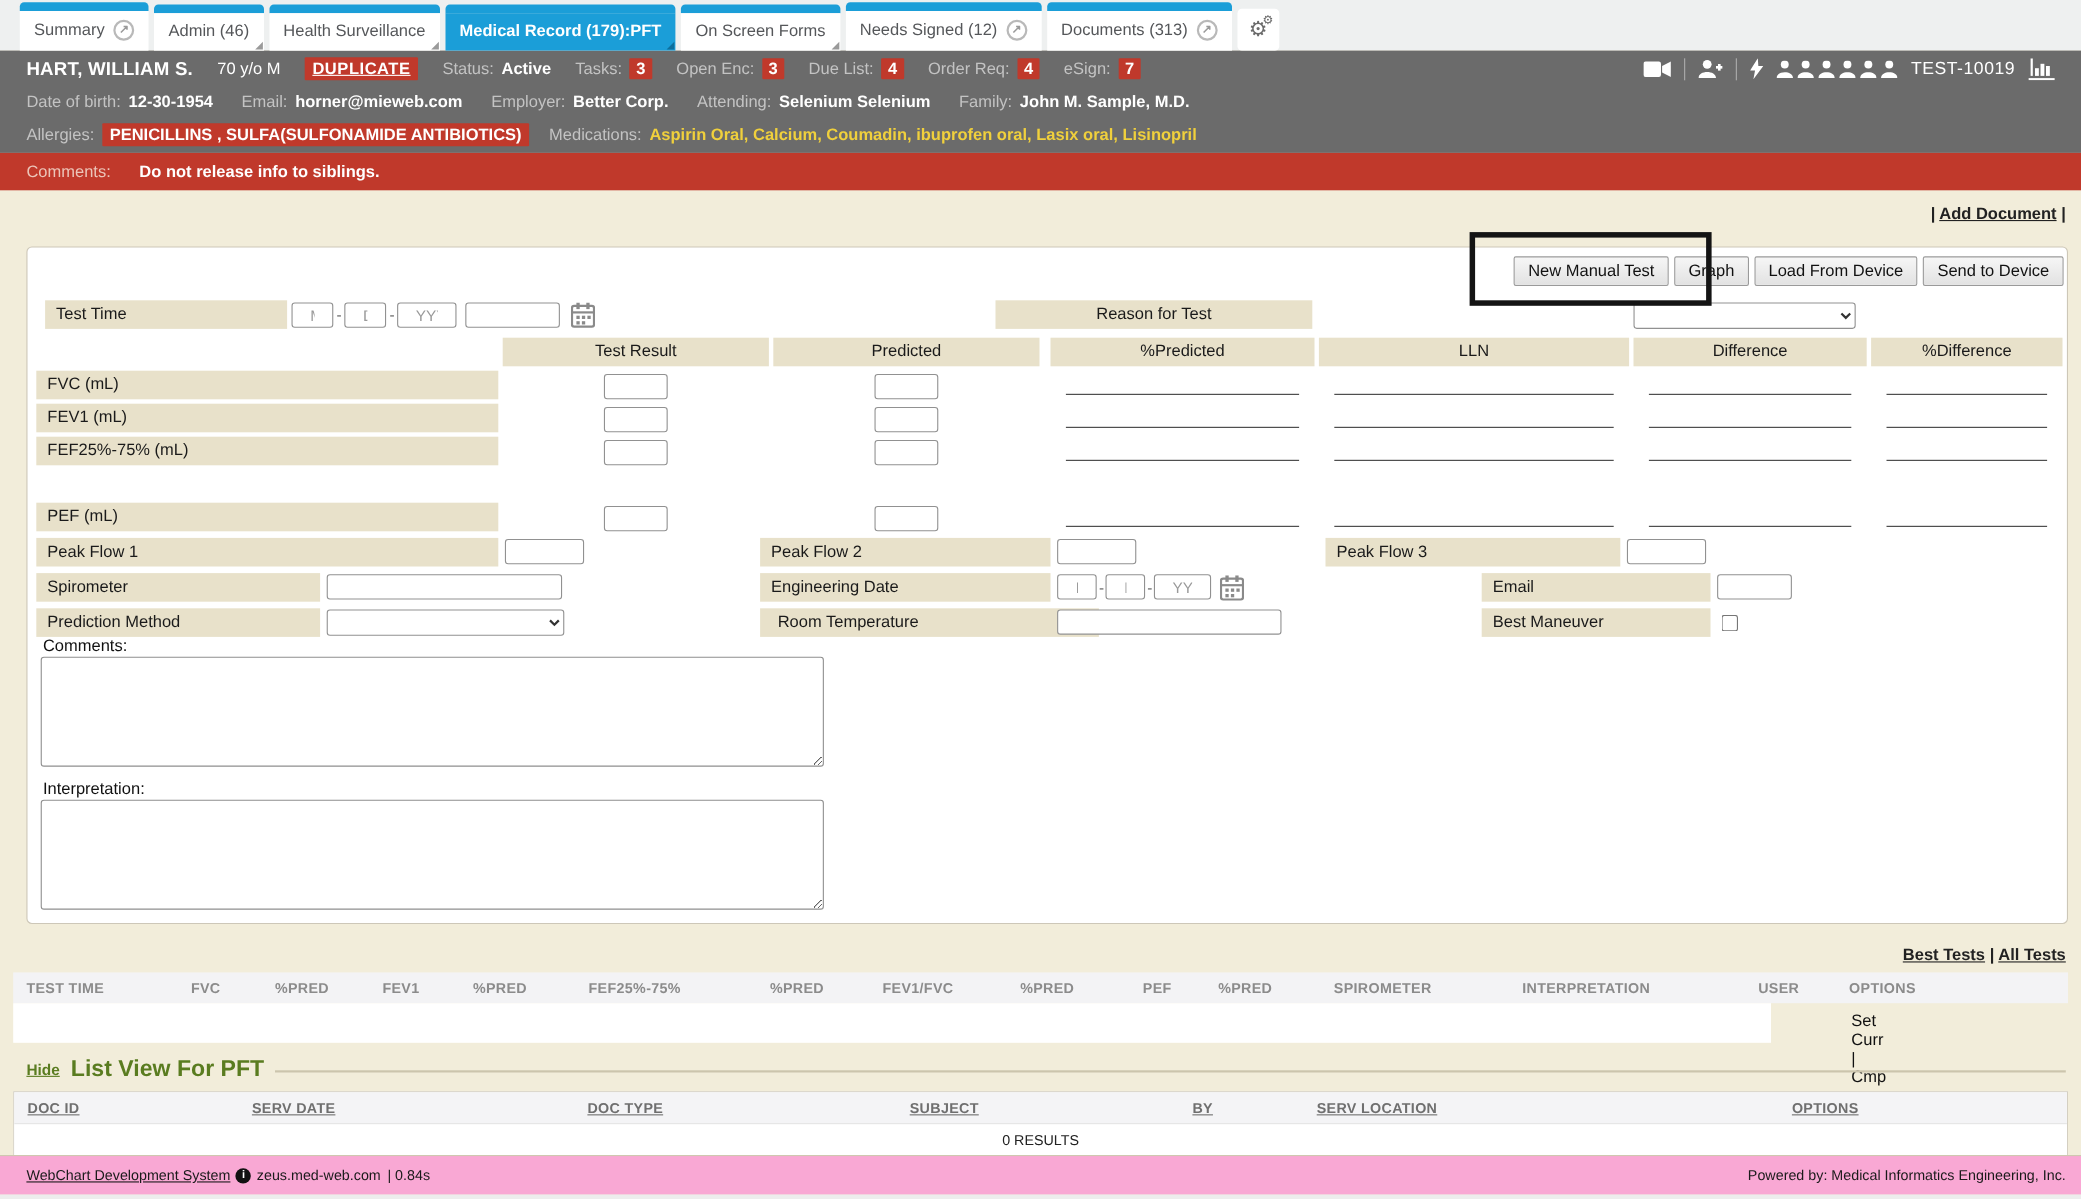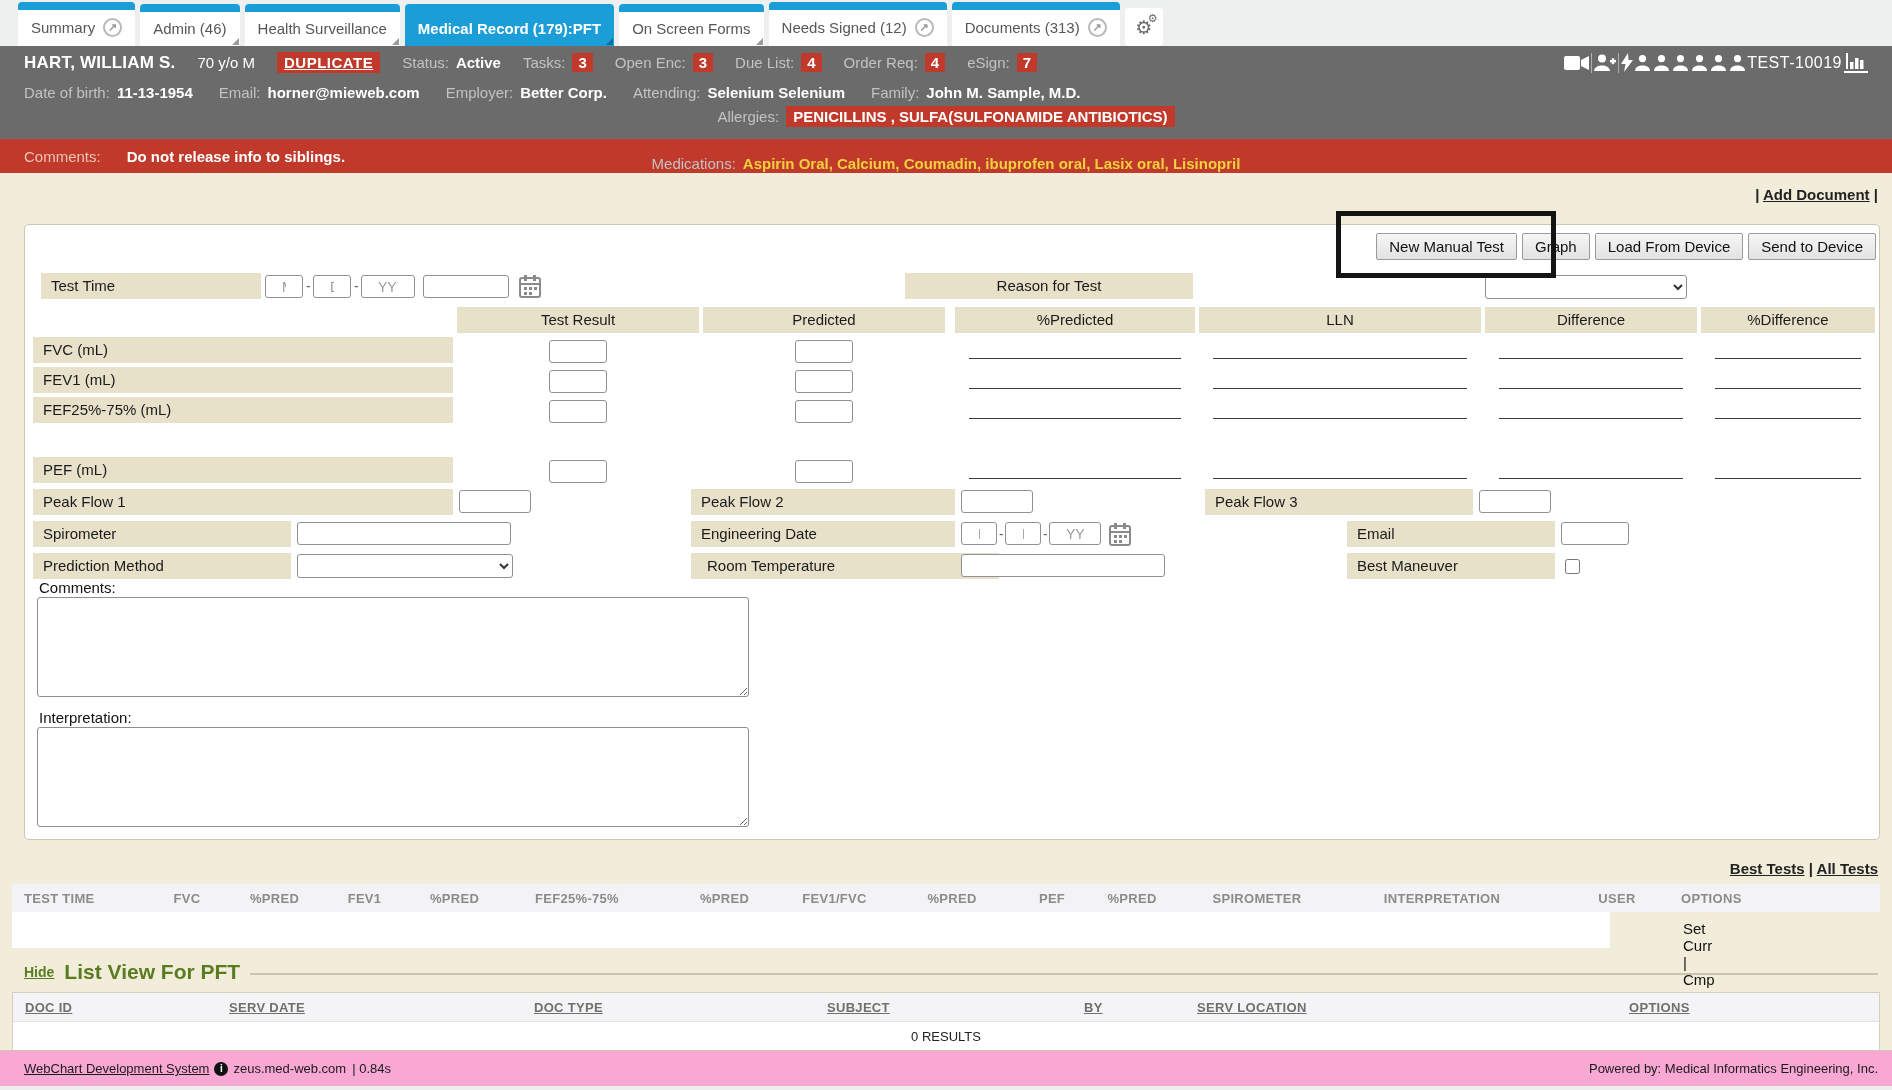--- a/index.html
+++ b/index.html
@@ -20,30 +20,30 @@
   .tab.active .tab-strip { background:#1b9ed8; }
   .fold { position:absolute; right:1px; bottom:1px; width:0; height:0; border-left:7px solid transparent; border-bottom:7px solid #9a9a9a; }
   .tab.active .fold { border-bottom-color:#0d6f9c; }
   .circ { width:19px; height:19px; border:2px solid #b9b9b9; border-radius:50%; color:#9a9a9a; font-size:11px; line-height:15px; display:inline-flex; align-items:center; justify-content:center; font-weight:bold; }
   .gear-tab { background:#fff; border-radius:4px; width:38px; height:38px; margin-bottom:0px; display:flex; align-items:center; justify-content:center; color:#6b6b6b; font-size:19px; cursor:pointer; position:relative; }
   .gear-small { position:absolute; top:4px; right:5px; font-size:11px; }
   
   .phdr { background:#6b6b6b; color:#fff; padding:0 24px; }
   .phdr-row1 { height:33px; display:flex; align-items:center; gap:22px; font-size:15px; }
   .phdr-row2, .phdr-row3 { height:27px; display:flex; align-items:center; gap:26px; font-size:15px; }
-  .phdr-row3 { height:33px; gap:28px;flex-direction:column; }
+  .phdr-row3 { height:33px; gap:18px; }
   .pname { font-weight:bold; font-size:17px; letter-spacing:.2px; }
   .plabel { color:#c3c3c3; }
   .pval { color:#fff; font-weight:bold; }
   .badge { background:#c0392b; color:#fff; font-weight:bold; padding:2px 7px; border-radius:1px; }
   .badge.num { padding:1px 6px; }
   .dup { text-decoration:underline; letter-spacing:.5px; }
   .pitem { display:flex; align-items:center; gap:7px; white-space:nowrap; }
   .meds { color:#f0d03c; font-weight:bold; }
-  .hdr-icons { margin-left:auto; display:flex; align-items:center; gap:2px; }
+  .hdr-icons { margin-left:auto; display:flex; align-items:center; gap:12px; }
   .vdiv { width:1px; height:20px; background:rgba(255,255,255,.45); }
   .persons { display:flex; gap:4px; }
   .station { font-size:16px; letter-spacing:.5px; }
   
   .cbar { background:#c0392b; color:#fff; height:34px; display:flex; align-items:center; padding:0 24px; gap:26px; font-size:15px; }
   .cbar .clabel { color:#ecc5b9; }
   .cbar .ctext { font-weight:bold; }
   
   .adddoc { position:absolute; top:186px; right:14px; font-size:15px; font-weight:bold; color:#222; }
   .adddoc a { color:#222; text-decoration:underline; cursor:pointer; }
@@ -238,21 +238,21 @@
           <rect x="6" y="9" width="3.5" height="7" fill="#fff"></rect>
           <rect x="11" y="5" width="3.5" height="11" fill="#fff"></rect>
           <rect x="16" y="7" width="3.5" height="9" fill="#fff"></rect>
           <rect x="0" y="18" width="24" height="2" fill="#fff"></rect>
         </svg>
     </span>
   </div>
   <div class="phdr-row2">
     <span class="pitem">
         <span class="plabel">Date of birth:</span>
-        <span class="pval">11-13-1954</span>
+        <span class="pval">12-30-1954</span>
       </span>
     <span class="pitem">
         <span class="plabel">Email:</span>
         <span class="pval">horner@mieweb.com</span>
       </span>
     <span class="pitem">
         <span class="plabel">Employer:</span>
         <span class="pval">Better Corp.</span>
       </span>
     <span class="pitem">

